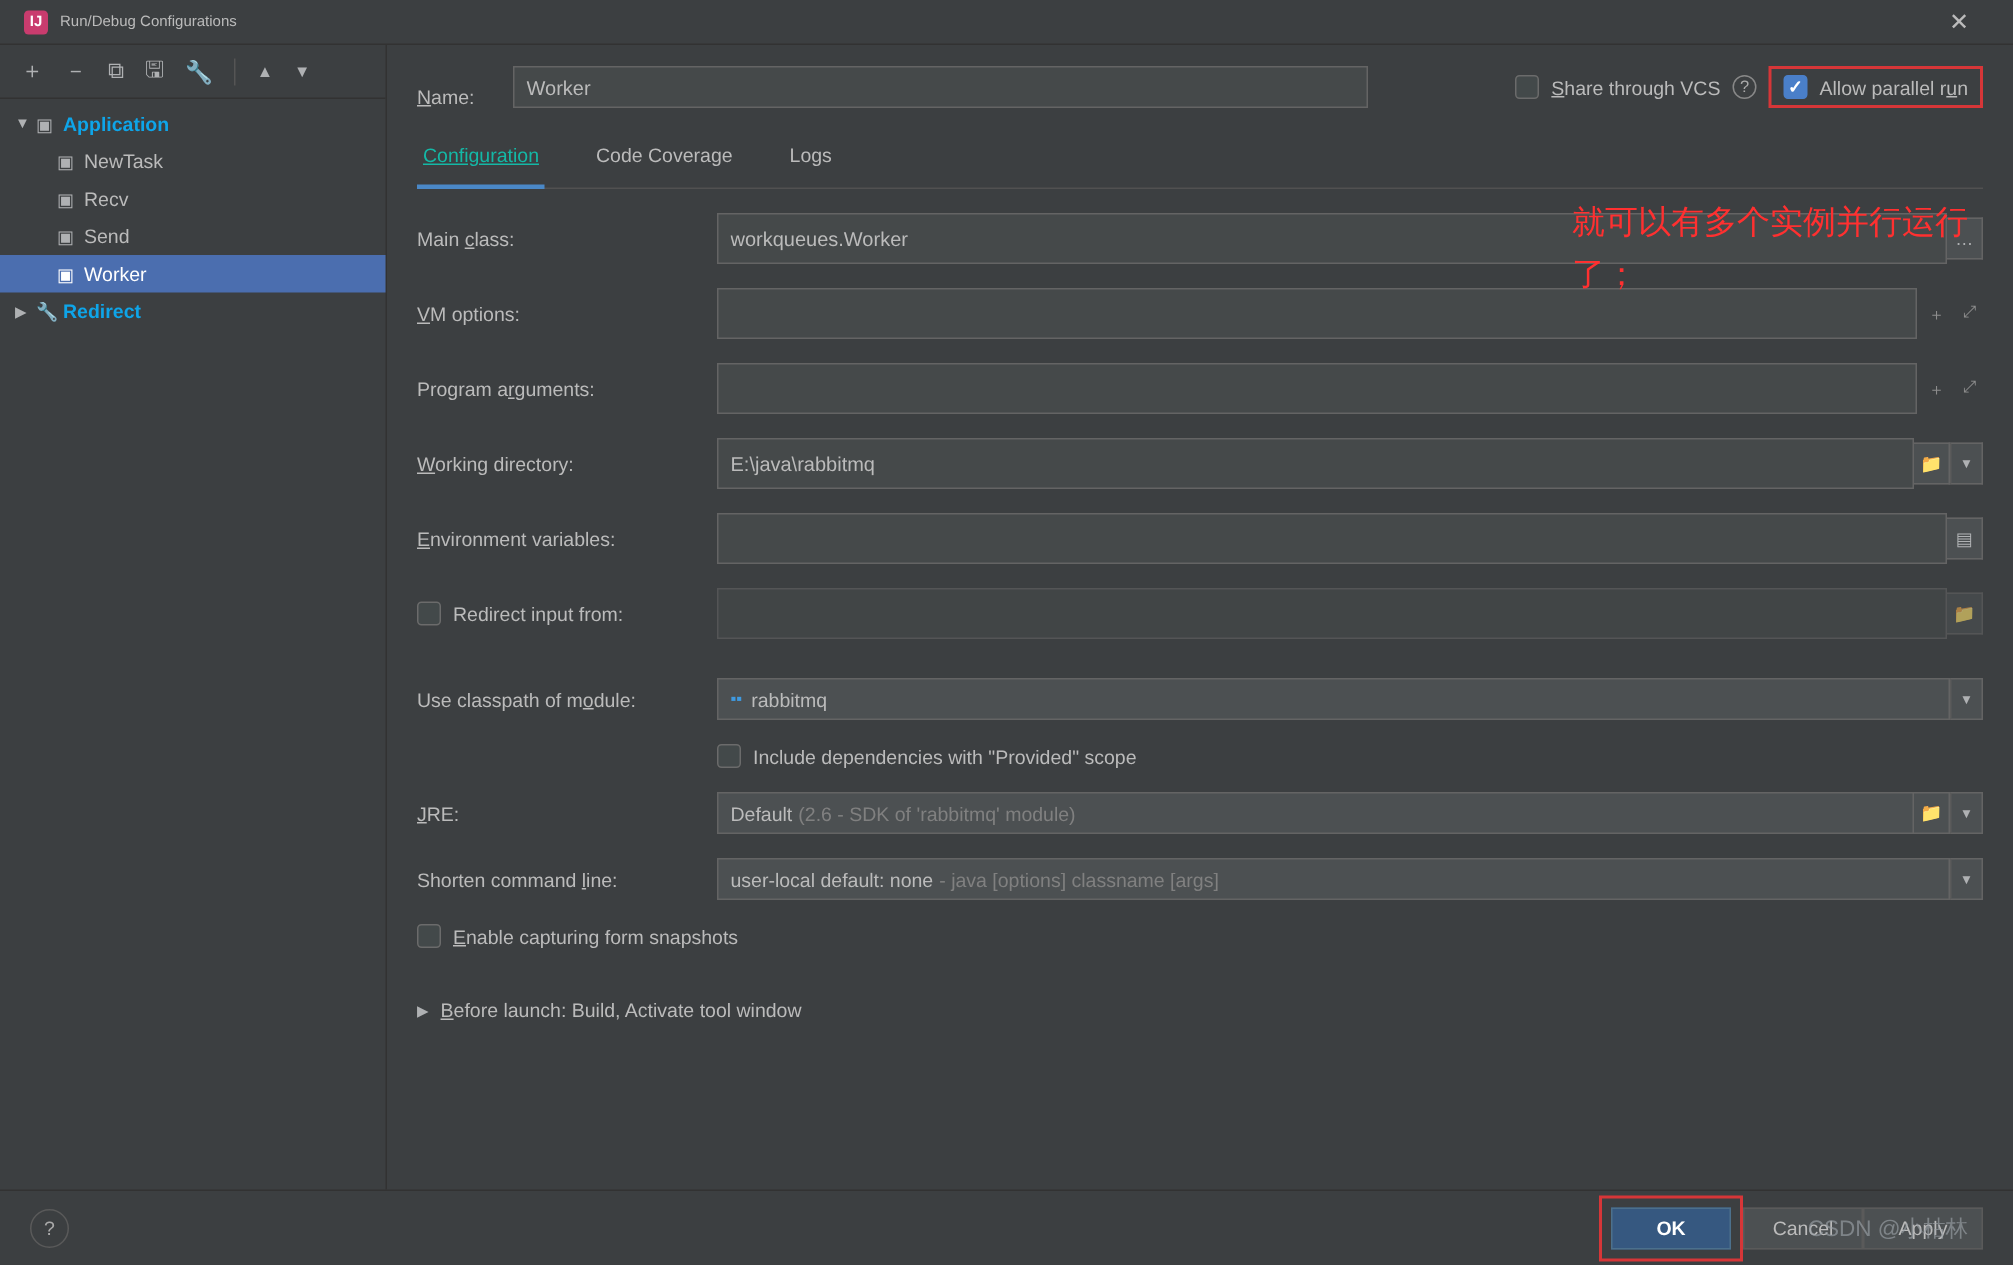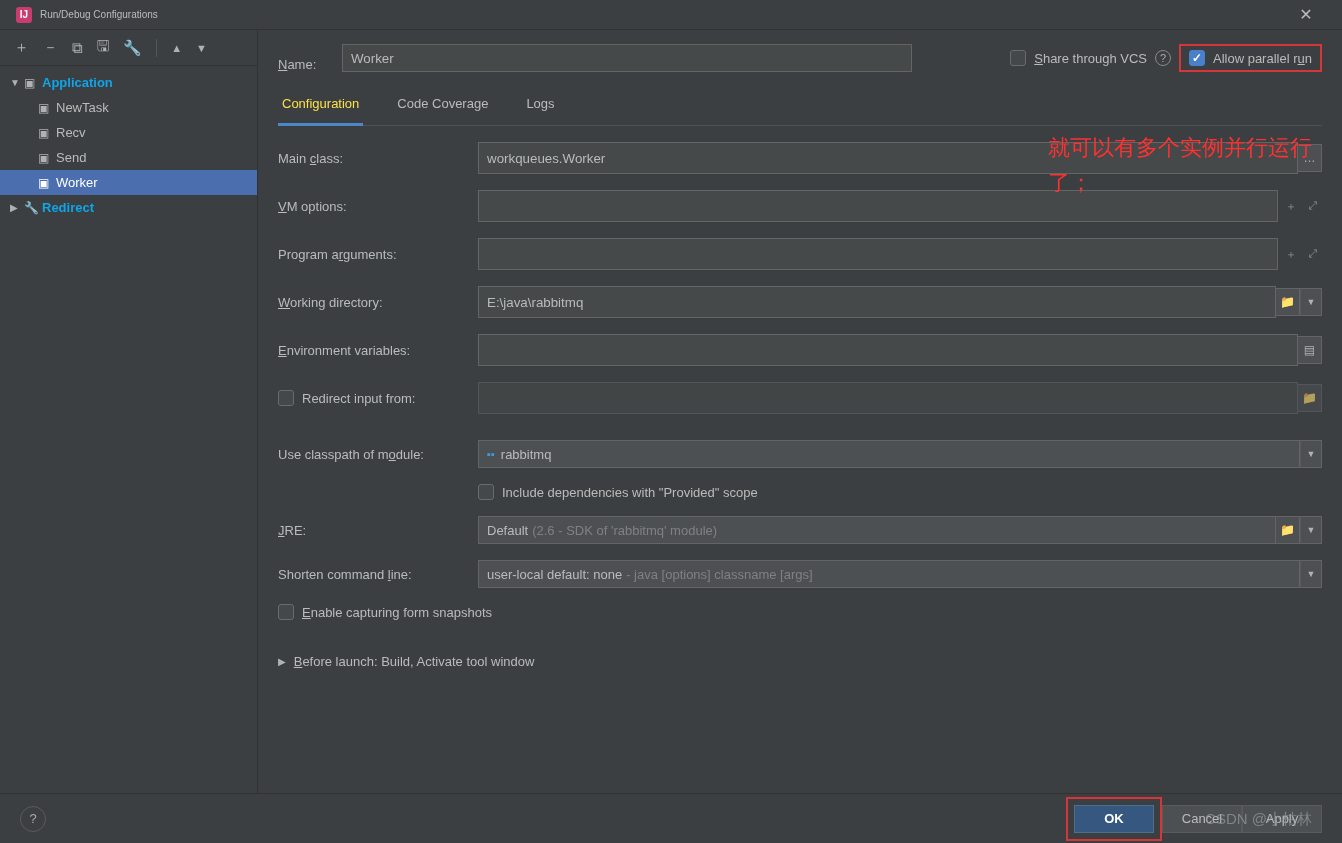--- a/index.html
+++ b/index.html
@@ -35,28 +35,28 @@
 .vcs-group { display: flex; align-items: center; gap: 8px; margin-left: auto; }
 .checkbox { width: 16px; height: 16px; border: 1px solid #6b6b6b; border-radius: 3px; display: inline-flex; align-items: center; justify-content: center; background: #43494a; }
 .checkbox.checked { background: #4a7fc9; border-color: #4a7fc9; color: #fff; font-size: 12px; font-weight:bold; }
 .help-q { width:16px;height:16px;border:1px solid #888;border-radius:50%;display:inline-flex;align-items:center;justify-content:center;font-size:11px;color:#aaa; }
 .red-box { border: 2px solid #d63638; padding: 4px 8px; display: flex; align-items: center; gap: 8px; }
 .underline { text-decoration: underline; }
 
 
 .tabs { display: flex; gap: 30px; border-bottom: 1px solid #515151; margin-bottom: 16px; }
 .tab { padding: 10px 4px 12px 4px; color: #bbbbbb; cursor: pointer; }
-.tab.active { color: #fde047; border-bottom: 3px solid #4a88c7; margin-bottom: -1px; }
+.tab.active { color: #14b8a6; border-bottom: 3px solid #4a88c7; margin-bottom: -1px; text-decoration: underline; }
 
 
 .form { display: flex; flex-direction: column; gap: 16px; }
 .frow { display: flex; align-items: center; }
 .frow label { width: 200px; color: #bbbbbb; }
 .frow .control { flex: 1; display: flex; align-items: center; gap: 0; }
-.text-input { flex: 1; background: #45494a; border: 1px solid #646464; height: 32px; color: #bbbbbb; padding: 4px 8px; }
+.text-input { flex: 1; background: #45494a; border: 1px solid #646464; height: 32px; color: #bbbbbb; padding: 16px 8px; }
 .btn-icon-r { width: 24px; height: 28px; background: #4c5052; border: 1px solid #646464; border-left: none; display: flex; align-items: center; justify-content: center; color: #afb1b3; font-size: 12px; cursor: pointer; }
 .select-box { flex: 1; background: #4c5052; border: 1px solid #646464; height: 28px; color: #bbbbbb; padding: 0 8px; display: flex; align-items: center; }
 .select-box .dim { color: #808080; margin-left: 4px; }
 .select-arrow { width: 22px; height: 28px; background: #4c5052; border: 1px solid #646464; border-left: 1px solid #5a5a5a; display: flex; align-items: center; justify-content: center; color: #afb1b3; font-size: 9px; }
 .mod-icon { color:#3f9ae0; margin-right:6px; font-size:11px; }
 
 .annotation { position: absolute; color: #ff3030; font-size: 22px; line-height: 1.6; pointer-events: none; font-family: "Microsoft YaHei", sans-serif; }
 .ann1 { top: 100px; left: 790px; right: 10px; }
 .watermark { position: absolute; bottom: 14px; right: 30px; color: #9aa0a6; font-size: 15px; opacity: 0.65; }
 

